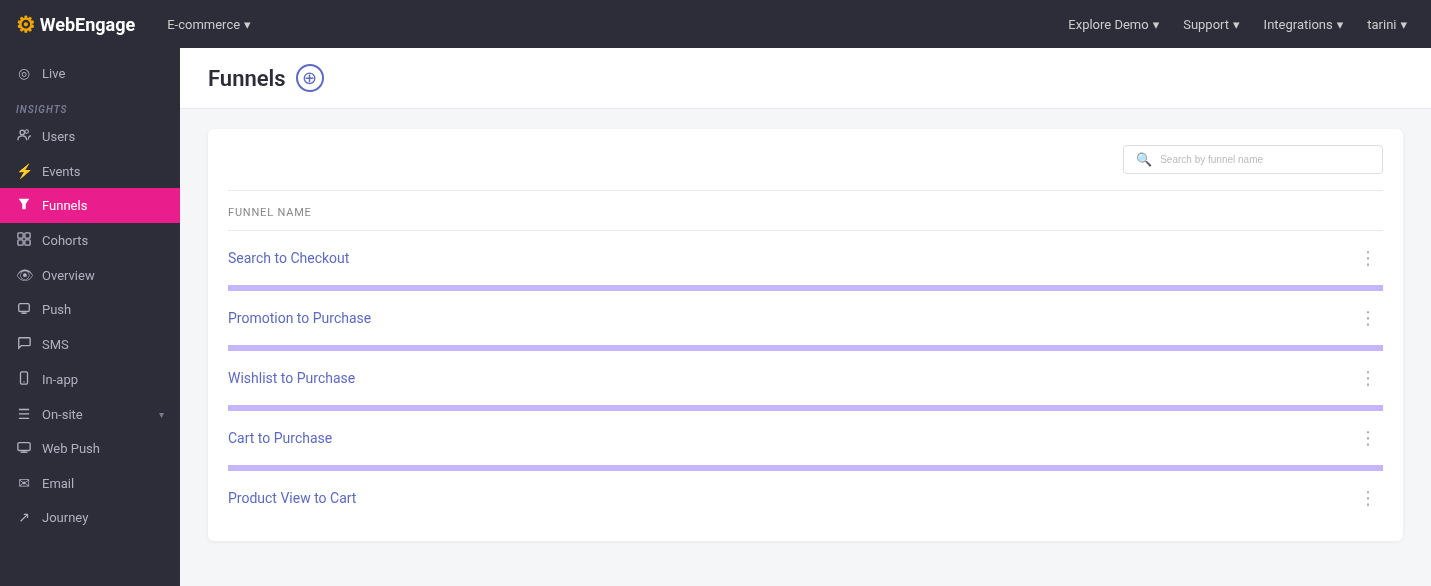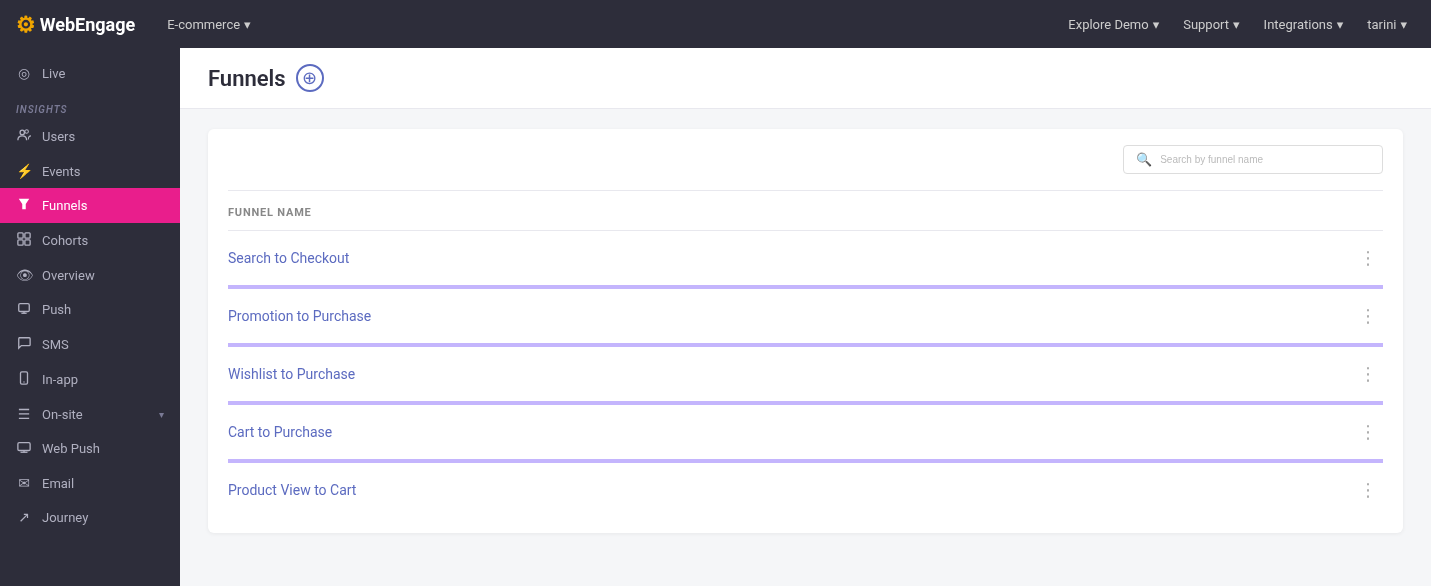--- a/index.html
+++ b/index.html
@@ -160,31 +160,31 @@
     .search-box input::placeholder { color: #bbb; }
     .search-icon-char { color: #bbb; font-size: 13px; }
 
     .table-header {
       border-top: 1px solid #e8e8ee;
       border-bottom: 1px solid #e8e8ee;
       padding: 10px 0;
     }
     .table-header-label {
       font-size: 11px;
-      font-weight: 700;
+      font-weight: 400;
       color: #888;
       letter-spacing: 0.8px;
       text-transform: uppercase;
     }
     .funnel-row {
       display: flex;
       align-items: center;
       justify-content: space-between;
       padding: 14px 0;
-      border-bottom: 4px solid #c4b5fd;
+      border-bottom: 6px solid #c4b5fd;
     }
     .funnel-row:last-child { border-bottom: none; }
     .funnel-name {
       color: #5c6bc0;
       font-size: 14px;
       cursor: pointer;
     }
     .more-btn {
       background: none;
       border: none;

